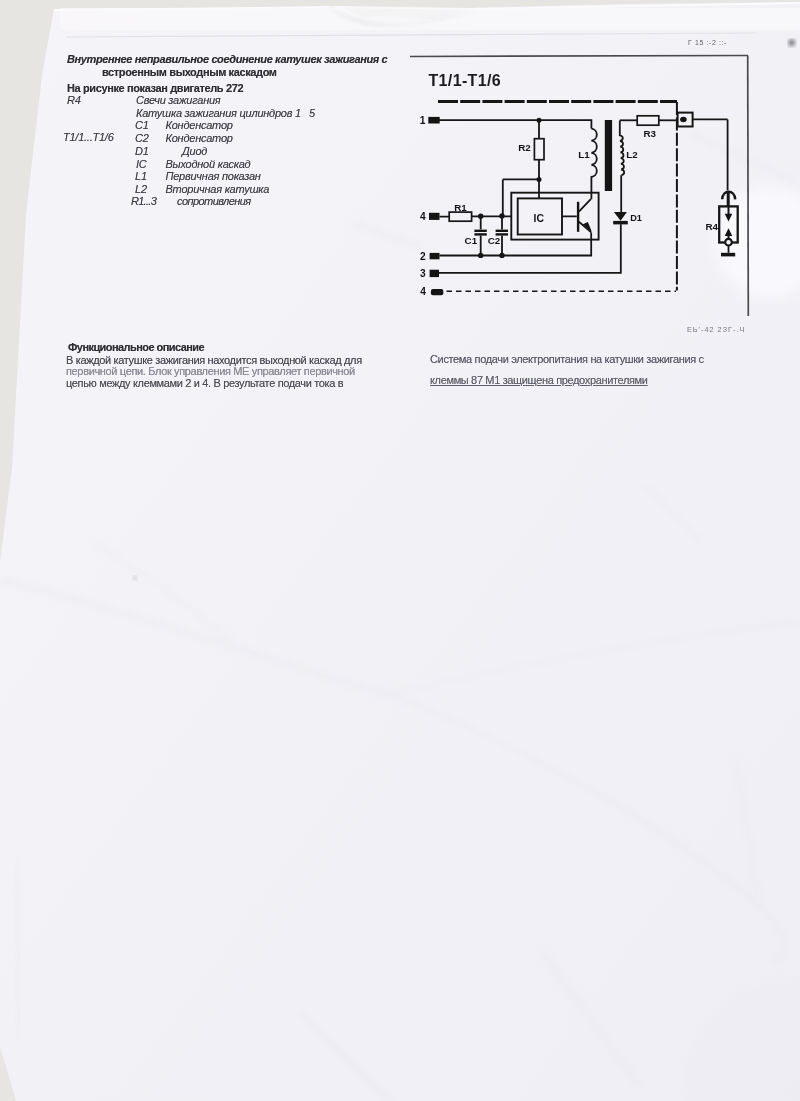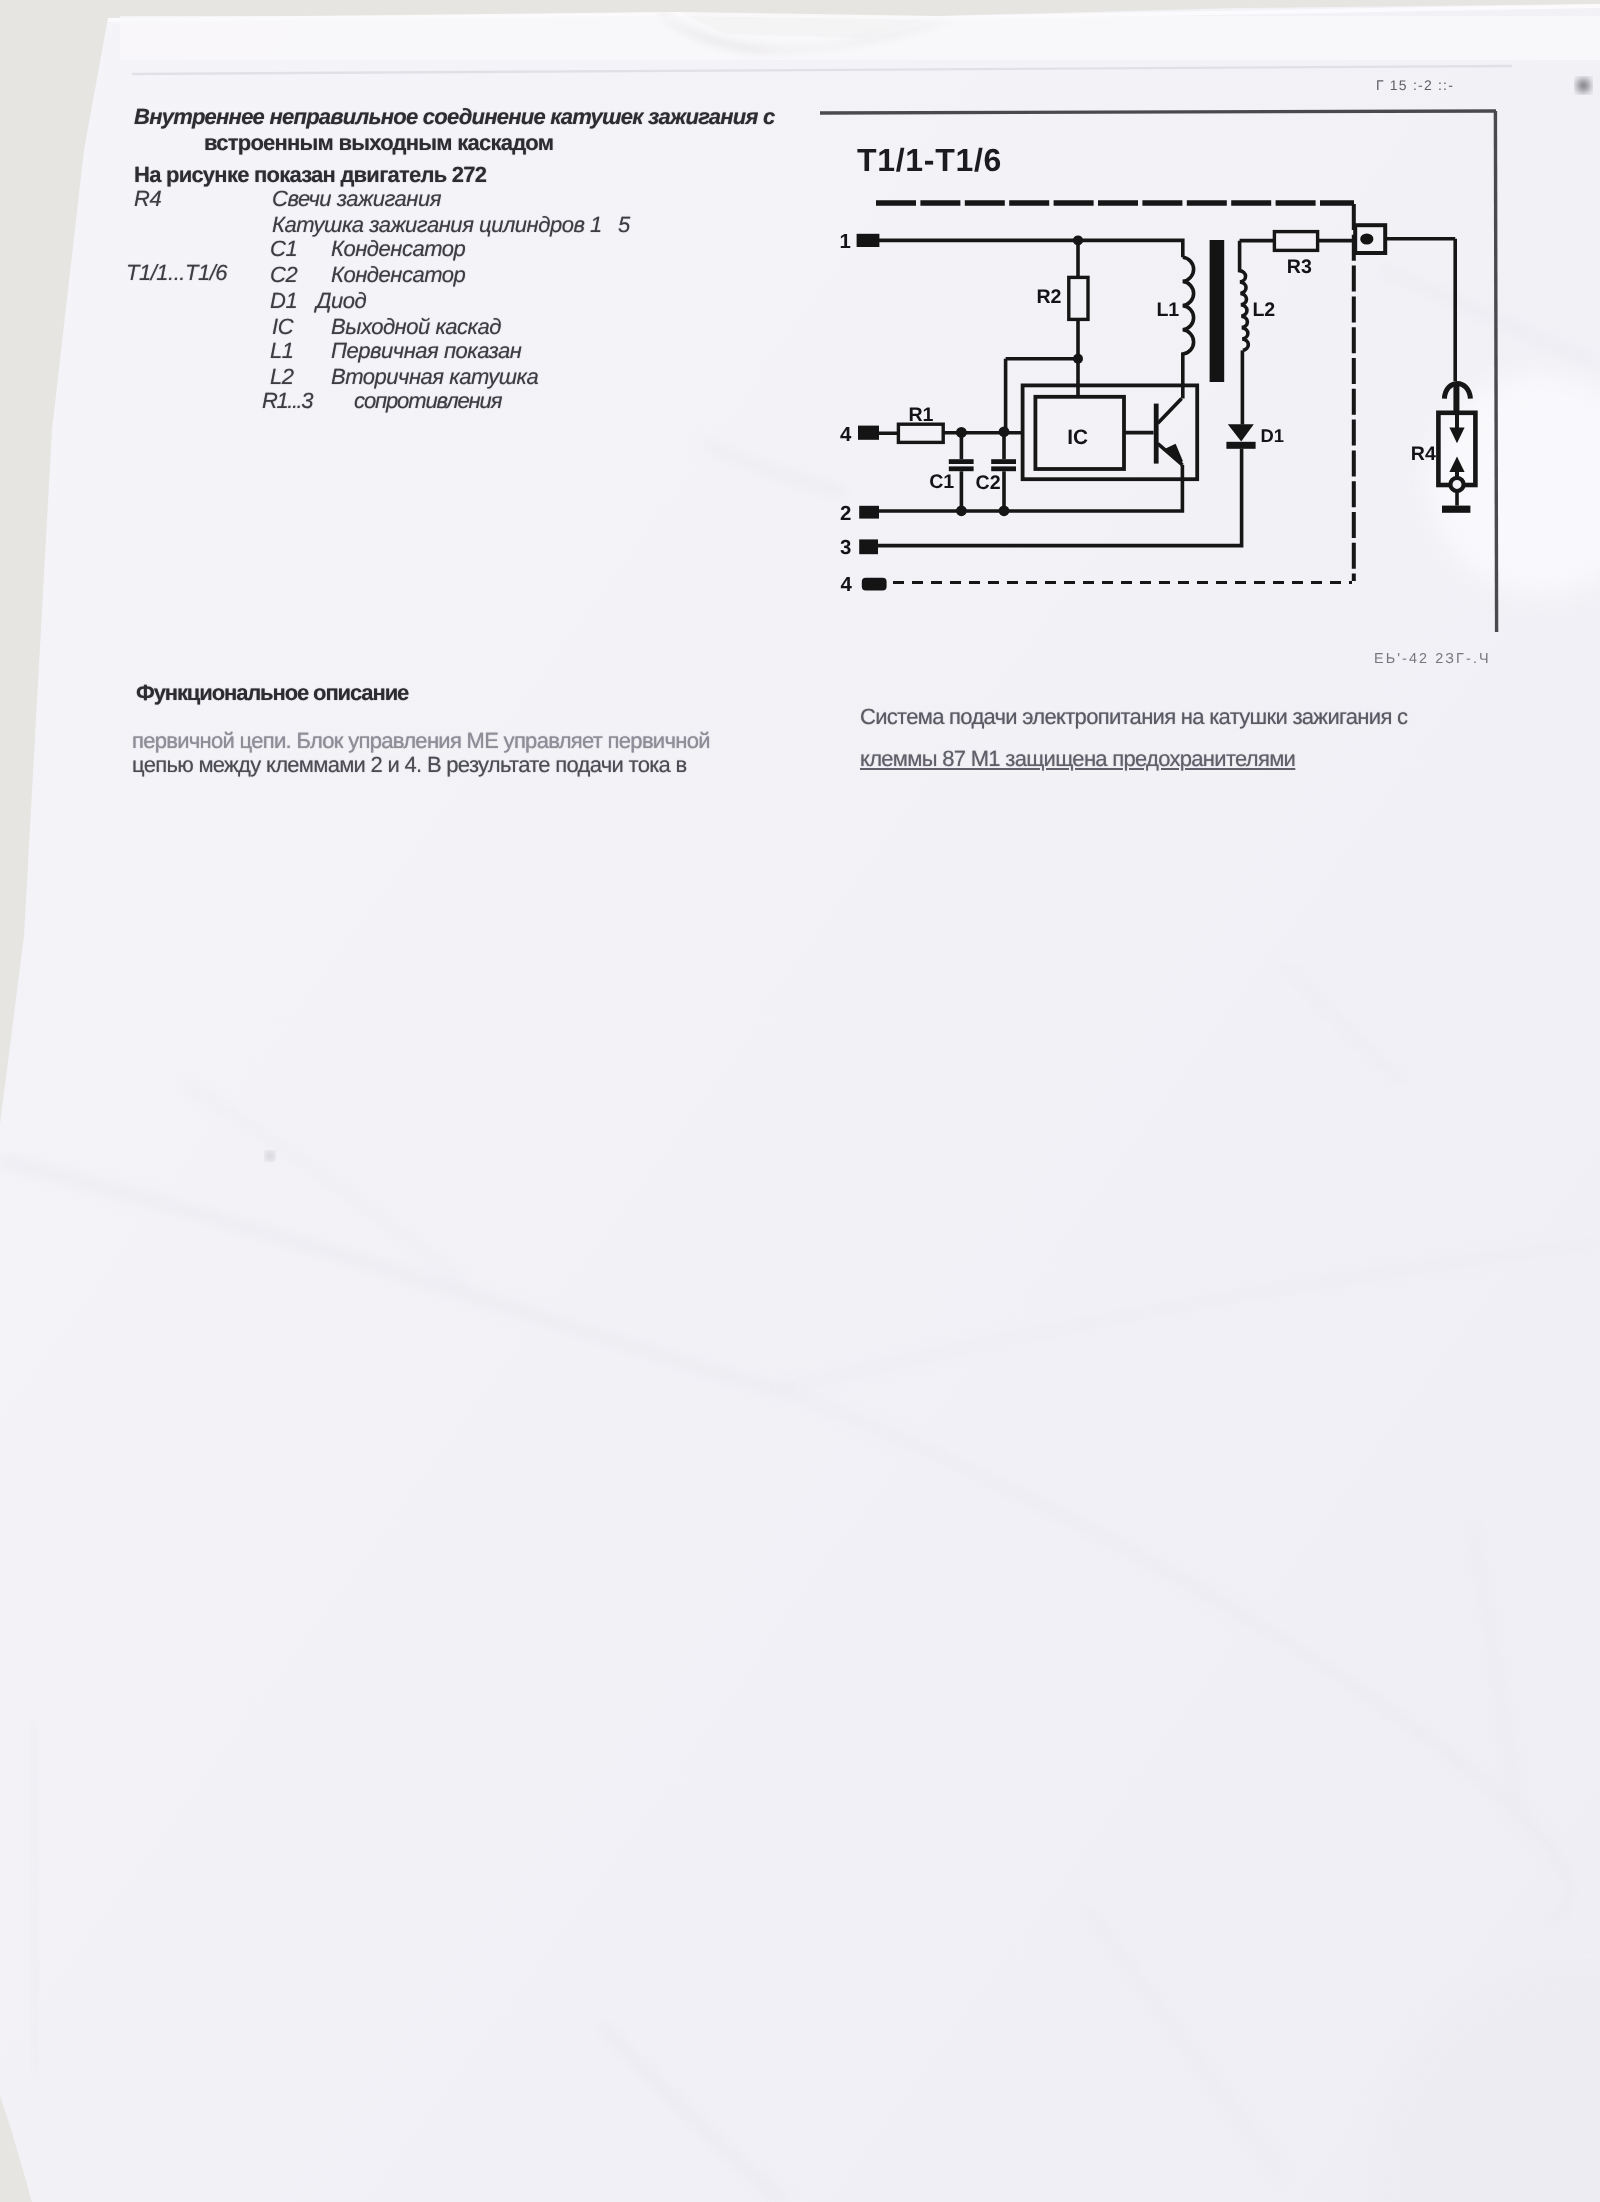--- a/index.html
+++ b/index.html
@@ -220,36 +220,37 @@
 <div class="t it" style="left:63px;top:107.3px;font-size:11px;margin-top:24px;">T1/1...T1/6</div>
 <div class="t it" style="left:136px;top:107.3px;font-size:11px;">Катушка зажигания цилиндров 1  5</div>
 
 <div class="t it" style="left:135px;top:119.4px;font-size:11px;">C1</div>
 <div class="t it" style="left:165.5px;top:119.4px;font-size:11px;">Конденсатор</div>
 
 <div class="t it" style="left:135px;top:132.2px;font-size:11px;">C2</div>
 <div class="t it" style="left:165.5px;top:132.2px;font-size:11px;">Конденсатор</div>
 
 <div class="t it" style="left:135px;top:144.7px;font-size:11px;">D1</div>
-<div class="t it" style="left:158px;top:144.7px;font-size:11px;">Диод</div>
+<div class="t it" style="left:182px;top:144.7px;font-size:11px;">Диод</div>
 
 <div class="t it" style="left:136px;top:157.5px;font-size:11px;">IC</div>
 <div class="t it" style="left:165.5px;top:157.5px;font-size:11px;">Выходной каскад</div>
 
 <div class="t it" style="left:135px;top:170px;font-size:11px;">L1</div>
 <div class="t it" style="left:165.5px;top:170px;font-size:11px;">Первичная показан</div>
 
 <div class="t it" style="left:135px;top:182.8px;font-size:11px;">L2</div>
 <div class="t it" style="left:165.5px;top:182.8px;font-size:11px;">Вторичная катушка</div>
 
 <div class="t it" style="left:131px;top:195.3px;font-size:11px;letter-spacing:-0.72px;">R1...3</div>
 <div class="t it" style="left:177px;top:195.3px;font-size:11px;letter-spacing:-0.56px;">сопротивления</div>
 
 <div class="t b" style="left:68px;top:340.5px;font-size:11px;letter-spacing:-0.56px;">Функциональное описание</div>
 
+<div class="t" style="left:66px;top:353.9px;font-size:11px;color:#46464e;">В каждой катушке зажигания находится выходной каскад для</div>
 
 <div class="t" style="left:66px;top:365.4px;font-size:11px;color:#8e8d98;">первичной цепи. Блок управления МЕ управляет первичной</div>
 
 <div class="t" style="left:66px;top:377.4px;font-size:11px;color:#4c4c54;">цепью между клеммами 2 и 4. В результате подачи тока в</div>
 
 <div class="t" style="left:430px;top:352.6px;font-size:11px;color:#5a5a64;">Система подачи электропитания на катушки зажигания с</div>
 
 <div class="t" style="left:430px;top:374px;font-size:11px;color:#60606a;text-decoration:underline;">клеммы 87 М1 защищена предохранителями</div>
 </div>
 

